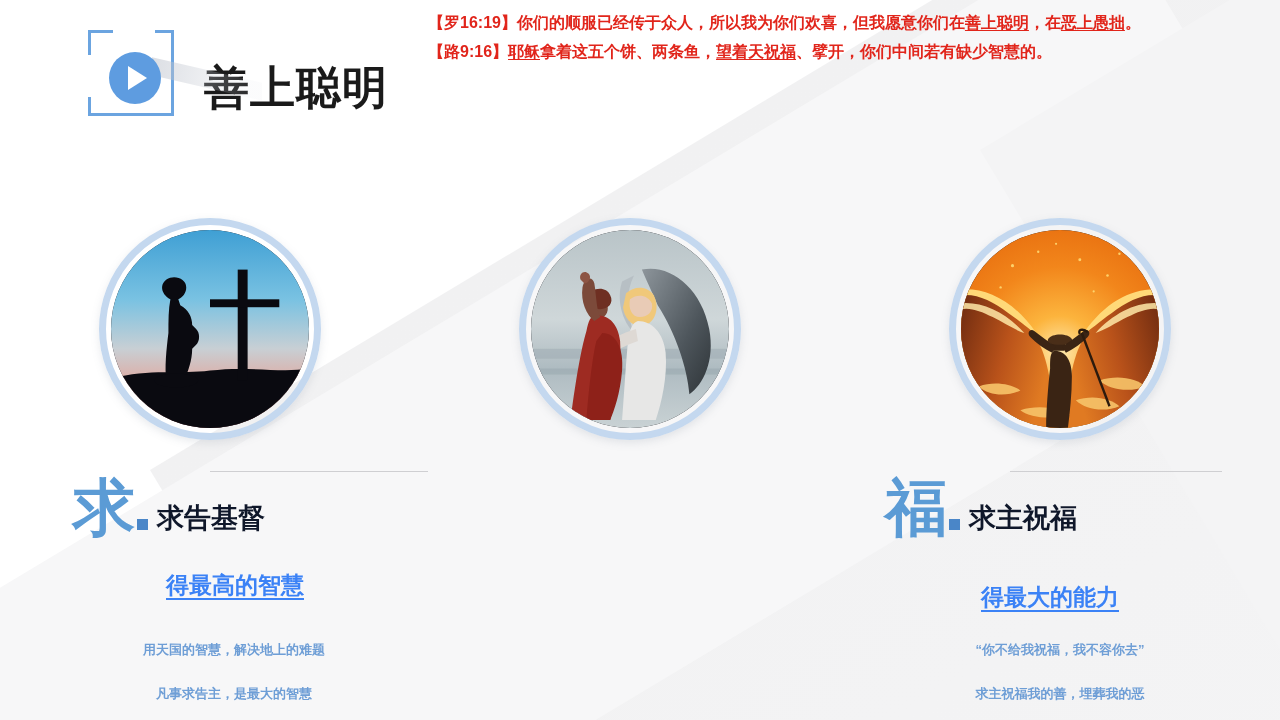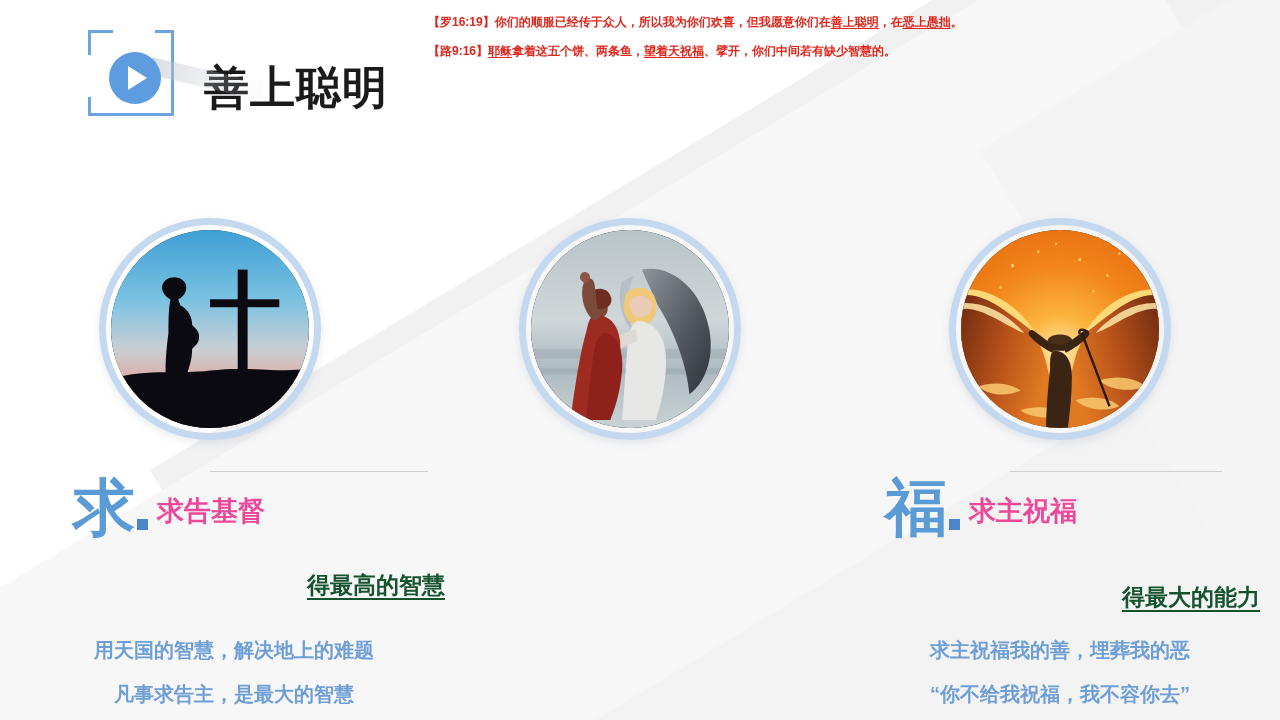--- a/index.html
+++ b/index.html
@@ -136,21 +136,21 @@
     white-space: nowrap;
   }
 
   
   .scripture {
     position: absolute;
     left: 428px;
     top: 8px;
     width: 846px;
     color: #e1251b;
-    font-size: 12px;
+    font-size: 16px;
     font-weight: bold;
     line-height: 29px;
     letter-spacing: 0px;
   }
   .scripture p {
     margin: 0;
   }
   .scripture u {
     text-decoration: underline;
     text-underline-offset: 2px;
@@ -228,46 +228,46 @@
     display: inline-block;
     width: 11px;
     height: 11px;
     background: #4a86c8;
     margin-left: 2px;
     margin-bottom: 9px;
   }
   .head-label {
     font-size: 27px;
     font-weight: bold;
-    color: #ec4899;
+    color: #0f172a;
     margin-left: 9px;
-    margin-bottom: 10px;
+    margin-bottom: 3px;
   }
 
   .red-line {
     position: absolute;
     top: 570px;
     width: 420px;
-    text-align: right;
+    text-align: center;
     font-size: 23px;
     font-weight: bold;
-    color: #14532d;
+    color: #3b82f6;
     text-decoration: underline;
     text-underline-offset: 5px;
   }
   #red-0 { left: 25px; }
   #red-1 { left: 420px; margin-top: 12px; }
 
   .blue-lines {
     position: absolute;
     top: 628px;
     width: 440px;
     text-align: center;
     color: #6e9ed6;
-    font-size: 20px;
+    font-size: 13px;
     font-weight: bold;
     line-height: 44px;
   }
   #blue-0 { left: 14px; }
   #blue-1 { left: 420px; }
   .blue-lines div { white-space: nowrap; }
 </style>
 </head>
 <body>
 
@@ -366,22 +366,22 @@
       <div class="photo-ring"></div>
     </div>
     <div class="divider" id="div-1"></div>
     <div class="head-row" id="head-1">
       <span class="big-char">福</span>
       <span class="big-dot"></span>
       <span class="head-label">求主祝福</span>
     </div>
     <div class="red-line" id="red-1">得最大的能力</div>
     <div class="blue-lines" id="blue-1">
+      <div>“你不给我祝福，我不容你去”</div>
       <div>求主祝福我的善，埋葬我的恶</div>
-      <div>“你不给我祝福，我不容你去”</div>
     </div>
   </div>
 
   <div class="col" id="col-2">
     <div class="photo-wrap">
       <div class="photo">
         <svg viewBox="0 0 200 200" preserveAspectRatio="xMidYMid slice">
           <defs>
             <radialGradient id="sunC" cx="50%" cy="62%" r="62%">
               <stop offset="0%" stop-color="#ffe9ae"></stop>

